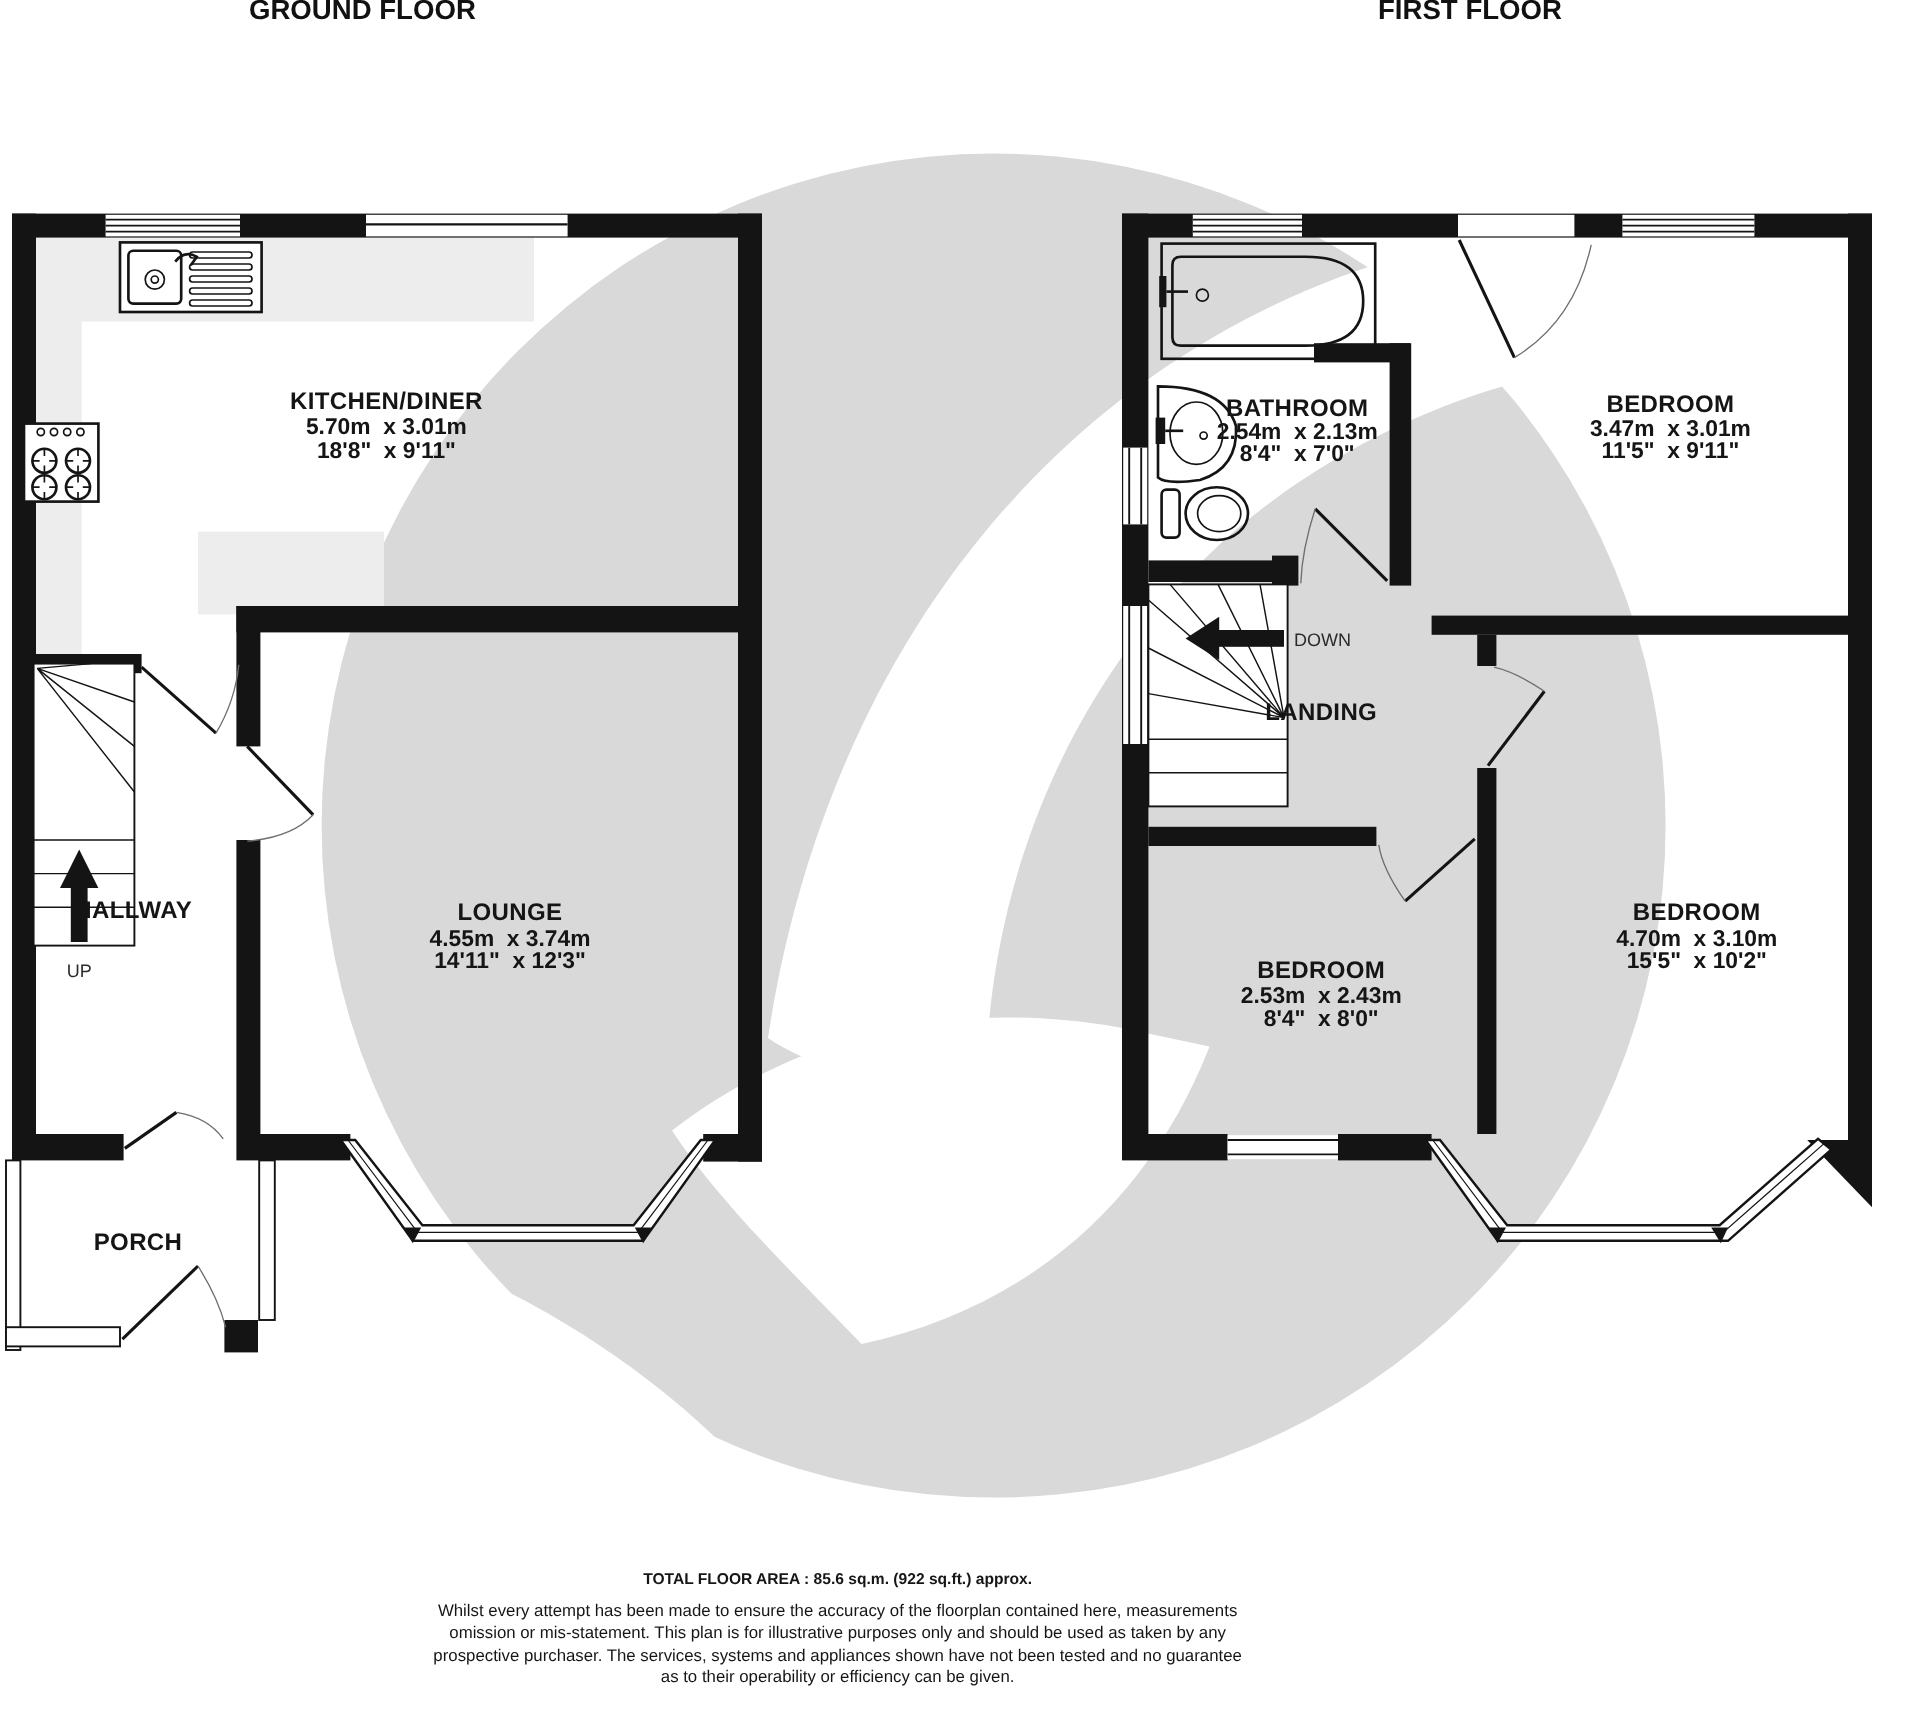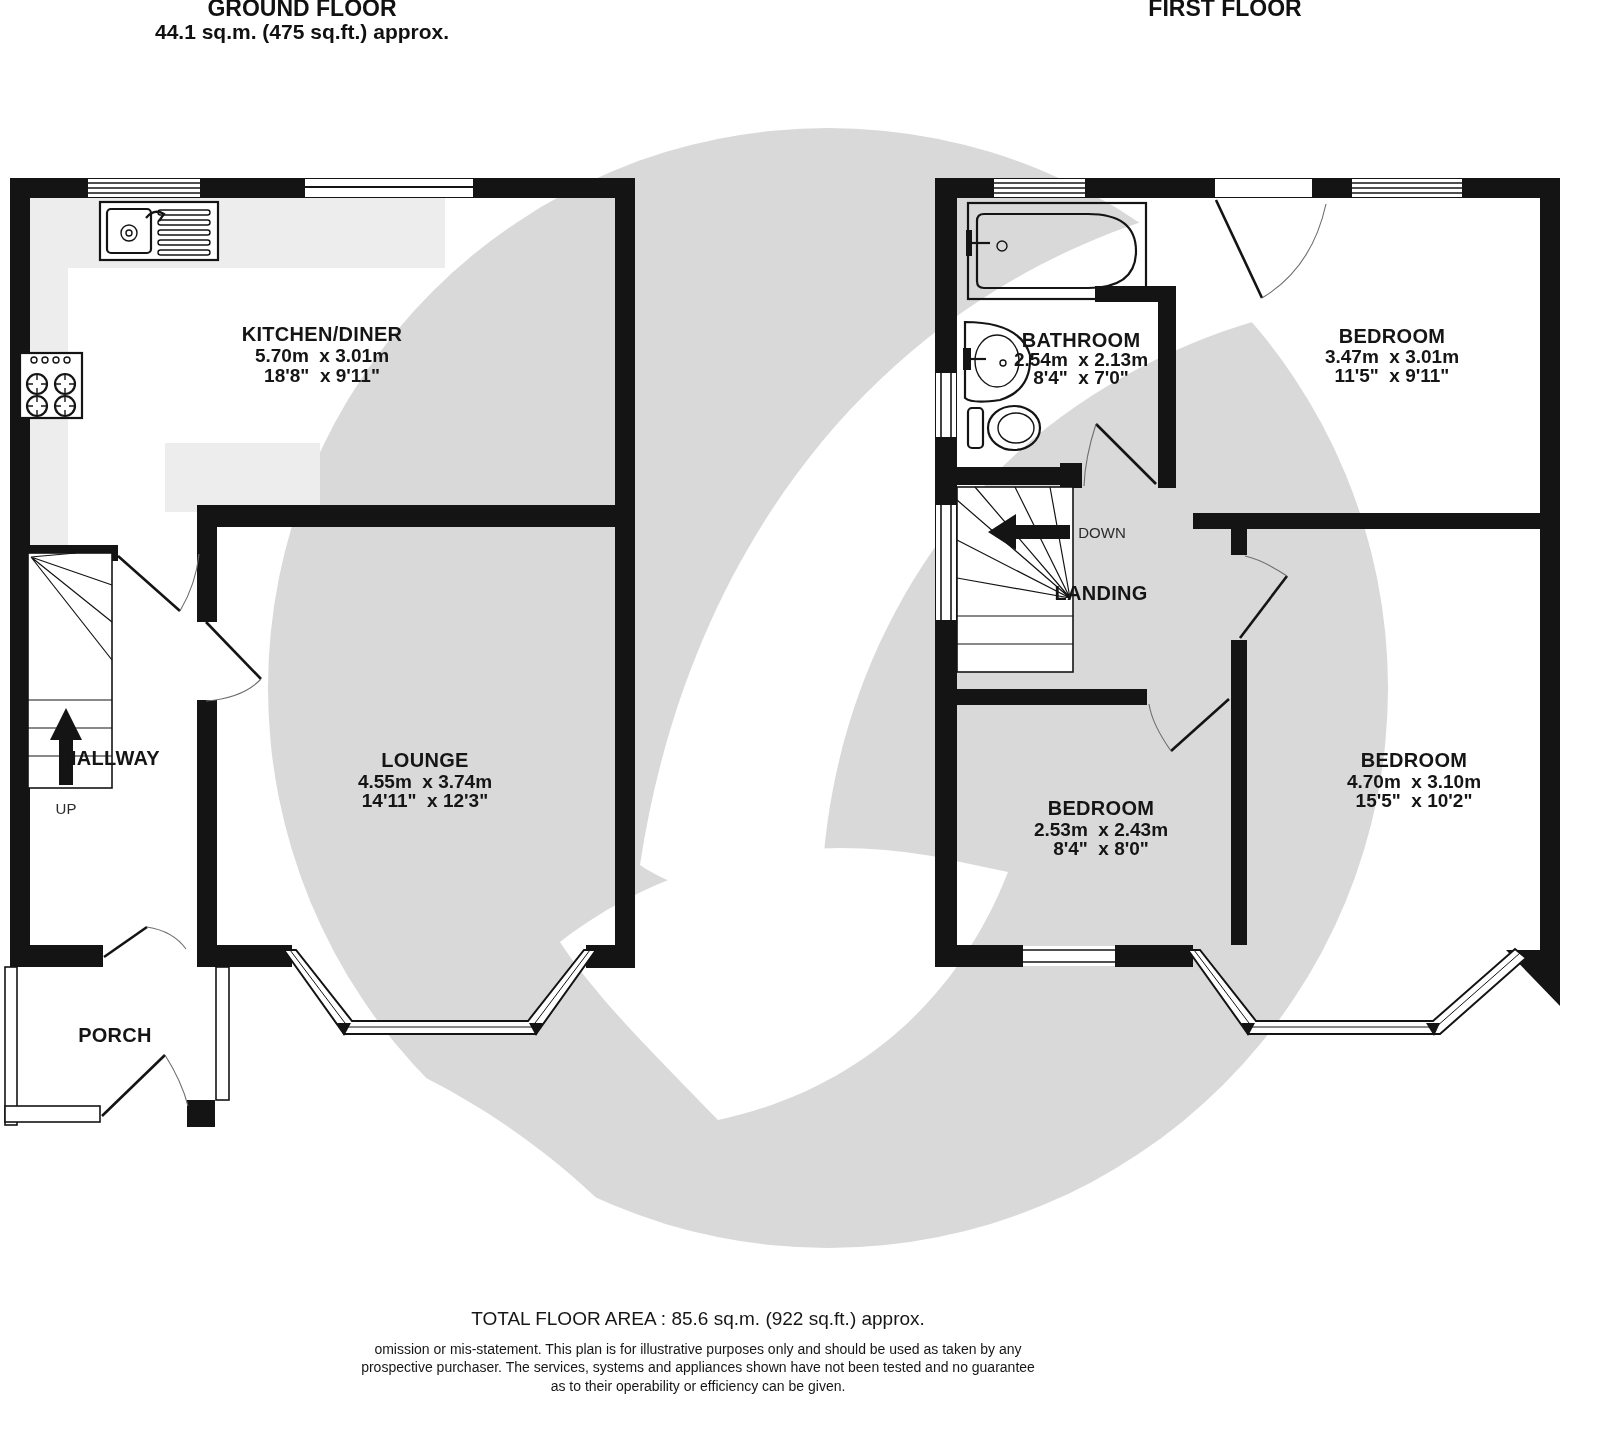--- a/index.html
+++ b/index.html
@@ -24,21 +24,21 @@
   text{font-family:"Liberation Sans",sans-serif;fill:#151515;}
   .rname{font-size:20px;font-weight:700;text-anchor:middle;letter-spacing:.3px;}
   .rdim{font-size:19px;font-weight:700;text-anchor:middle;}
   .slab{font-size:15px;font-weight:400;fill:#2b2b2b;text-anchor:middle;}
 
   
   .hdr{position:absolute;text-align:center;font-weight:700;color:#111;}
   .hdr .t{font-size:23px;line-height:22px;}
   .hdr .a{font-size:21px;line-height:25px;}
   .ftr{position:absolute;left:198px;top:1308px;width:1000px;text-align:center;color:#161616;}
-  .ftr .total{font-size:19px;font-weight:400;margin-bottom:10px;}
+  .ftr .total{font-size:13px;font-weight:700;margin-bottom:10px;}
   .ftr .d{font-size:14px;line-height:18.4px;}
 </style>
 </head>
 <body>
 
 <svg width="1600" height="1430" viewBox="0 0 1600 1430">
 
   <g>
     <circle cx="828" cy="688" r="560" fill="#d9d9d9"></circle>
     <path fill="#ffffff" d="M 640 865 C 680 600 820 380 1040 265 C 1150 208 1270 182 1362 196 L 1370 300 C 1255 308 1120 360 1018 452 C 902 560 830 712 822 882 C 760 906 688 898 640 865 Z"></path>
@@ -283,25 +283,25 @@
     <text class="rdim" x="1101" y="855">8'4" &nbsp;x 8'0"</text>
 
     <text class="rname" x="1414" y="767">BEDROOM</text>
     <text class="rdim" x="1414" y="788">4.70m &nbsp;x 3.10m</text>
     <text class="rdim" x="1414" y="807">15'5" &nbsp;x 10'2"</text>
   </g>
 </svg>
 
 <div class="hdr" style="left:52px;top:-3px;width:500px;">
   <div class="t">GROUND FLOOR</div>
-  <div class="a">44.1 sq.m. (475 sq.ft.) approx.</div>
 </div>
 <div class="hdr" style="left:975px;top:-3px;width:500px;">
   <div class="t">FIRST FLOOR</div>
 </div>
 
 <div class="ftr">
   <div class="total">TOTAL FLOOR AREA : 85.6 sq.m. (922 sq.ft.) approx.</div>
+  <div class="d">Whilst every attempt has been made to ensure the accuracy of the floorplan contained here, measurements</div>
   <div class="d">omission or mis-statement. This plan is for illustrative purposes only and should be used as taken by any</div>
   <div class="d">prospective purchaser. The services, systems and appliances shown have not been tested and no guarantee</div>
   <div class="d">as to their operability or efficiency can be given.</div>
 
 </div>
 
 </body></html>

